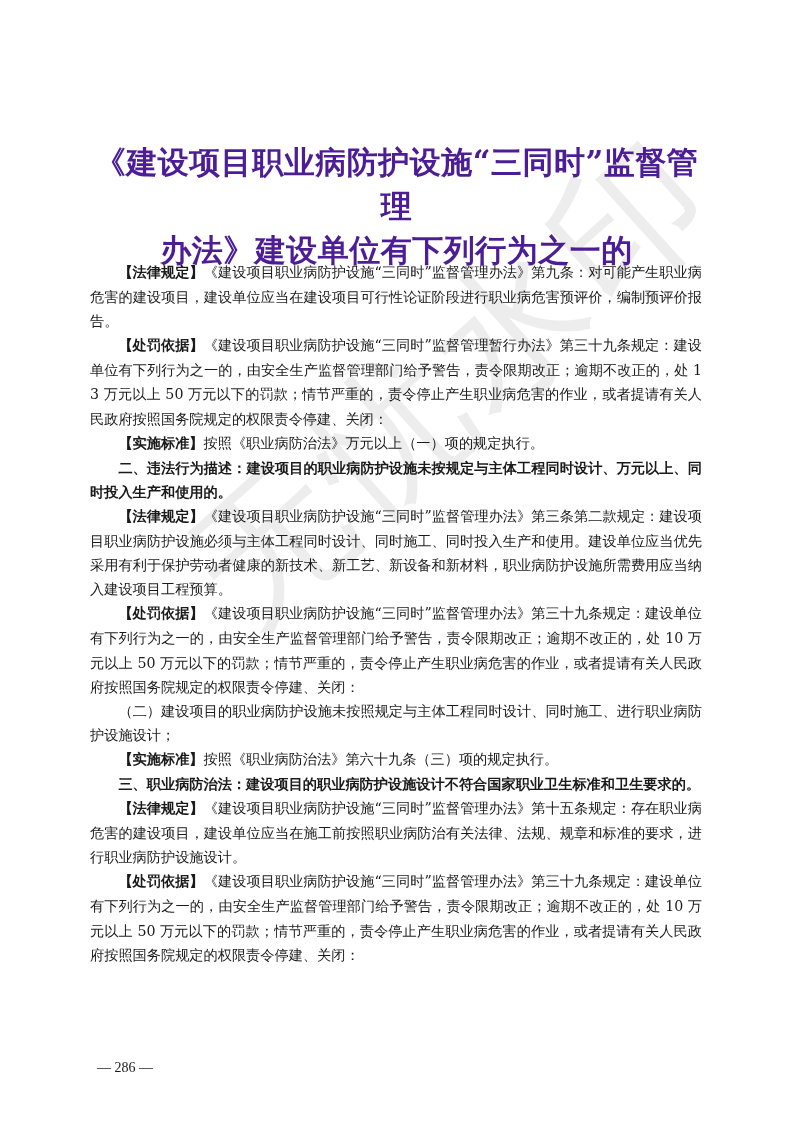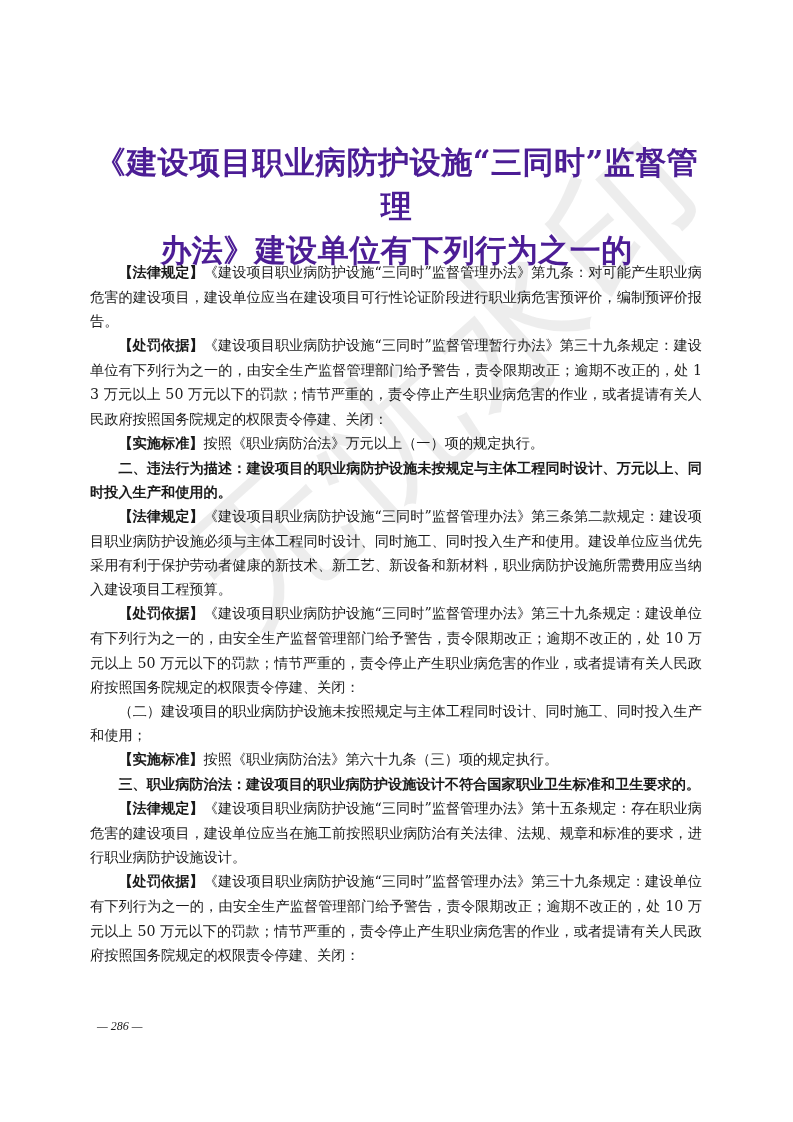--- a/index.html
+++ b/index.html
@@ -6,22 +6,22 @@
   body { width: 793px; height: 1122px; position: relative; overflow: hidden;
          font-family: "DejaVu Serif", "Liberation Serif", serif; color: #1a1a1a; }
   .page { position: absolute; left: 0; top: 0; width: 793px; height: 1122px; }
   .title { position: absolute; left: 90px; width: 613px; top: 140px; text-align: center;
            font-family: "DejaVu Serif", serif; font-weight: bold; font-size: 31px;
            line-height: 44px; letter-spacing: 0.5px; color: #4c1d95; }
   .body { position: absolute; left: 90px; top: 260px; width: 612px; font-size: 14.2px; line-height: 24.1px; }
   .p { margin: 0; text-indent: 2em; text-align: justify; word-break: break-all; }
   .h { font-family: "DejaVu Sans", sans-serif; font-weight: bold; }
   .lbl { font-family: Liberation Mono, monospace; font-weight: bold; }
-  .footer { position: absolute; left: 97px; top: 1019px; font-size: 12px;
-            font-family: "Liberation Serif", serif; font-style: italic; }
+  .footer { position: absolute; left: 97px; top: 1060px; font-size: 14px;
+            font-family: "Liberation Serif", serif; }
   .watermark { position: absolute; left: 150px; top: 520px; font-size: 150px;
                font-family: "DejaVu Sans", sans-serif; color: rgba(0,0,0,0.07);
                transform: rotate(-42deg); transform-origin: left top; white-space: nowrap;
                pointer-events: none; letter-spacing: 10px; }
 </style>
 </head>
 <body>
 
 <div class="page">
 
@@ -34,21 +34,21 @@
 
   <div class="body">
 
     <p class="p"><span class="lbl">【法律规定】</span><span>《建设项目职业病防护设施“三同时”监督管理办法》第九条：对可能产生职业病危害的建设项目，建设单位应当在建设项目可行性论证阶段进行职业病危害预评价，编制预评价报告。</span></p>
     <p class="p"><span class="lbl">【处罚依据】</span><span>《建设项目职业病防护设施“三同时”监督管理暂行办法》第三十九条规定：建设单位有下列行为之一的，由安全生产监督管理部门给予警告，责令限期改正；逾期不改正的，处 13 万元以上 50 万元以下的罚款；情节严重的，责令停止产生职业病危害的作业，或者提请有关人民政府按照国务院规定的权限责令停建、关闭：</span></p>
     <p class="p"><span class="lbl">【实施标准】</span><span>按照《职业病防治法》万元以上（一）项的规定执行。</span></p>
 
     <p class="p h">二、违法行为描述：建设项目的职业病防护设施未按规定与主体工程同时设计、万元以上、同时投入生产和使用的。</p>
     <p class="p"><span class="lbl">【法律规定】</span><span>《建设项目职业病防护设施“三同时”监督管理办法》第三条第二款规定：建设项目职业病防护设施必须与主体工程同时设计、同时施工、同时投入生产和使用。建设单位应当优先采用有利于保护劳动者健康的新技术、新工艺、新设备和新材料，职业病防护设施所需费用应当纳入建设项目工程预算。</span></p>
     <p class="p"><span class="lbl">【处罚依据】</span><span>《建设项目职业病防护设施“三同时”监督管理办法》第三十九条规定：建设单位有下列行为之一的，由安全生产监督管理部门给予警告，责令限期改正；逾期不改正的，处 10 万元以上 50 万元以下的罚款；情节严重的，责令停止产生职业病危害的作业，或者提请有关人民政府按照国务院规定的权限责令停建、关闭：</span></p>
-    <p class="p">（二）建设项目的职业病防护设施未按照规定与主体工程同时设计、同时施工、同时投入生产和使用；</p>
+    <p class="p">（二）建设项目的职业病防护设施未按照规定与主体工程同时设计、同时施工、进行职业病防护设施设计；</p>
     <p class="p"><span class="lbl">【实施标准】</span><span>按照《职业病防治法》第六十九条（三）项的规定执行。</span></p>
 
     <p class="p h">三、职业病防治法：建设项目的职业病防护设施设计不符合国家职业卫生标准和卫生要求的。</p>
     <p class="p"><span class="lbl">【法律规定】</span><span>《建设项目职业病防护设施“三同时”监督管理办法》第十五条规定：存在职业病危害的建设项目，建设单位应当在施工前按照职业病防治有关法律、法规、规章和标准的要求，进行职业病防护设施设计。</span></p>
     <p class="p"><span class="lbl">【处罚依据】</span><span>《建设项目职业病防护设施“三同时”监督管理办法》第三十九条规定：建设单位有下列行为之一的，由安全生产监督管理部门给予警告，责令限期改正；逾期不改正的，处 10 万元以上 50 万元以下的罚款；情节严重的，责令停止产生职业病危害的作业，或者提请有关人民政府按照国务院规定的权限责令停建、关闭：</span></p>
   </div>
 
   <div class="footer">— 286 —</div>
 </div>
 

